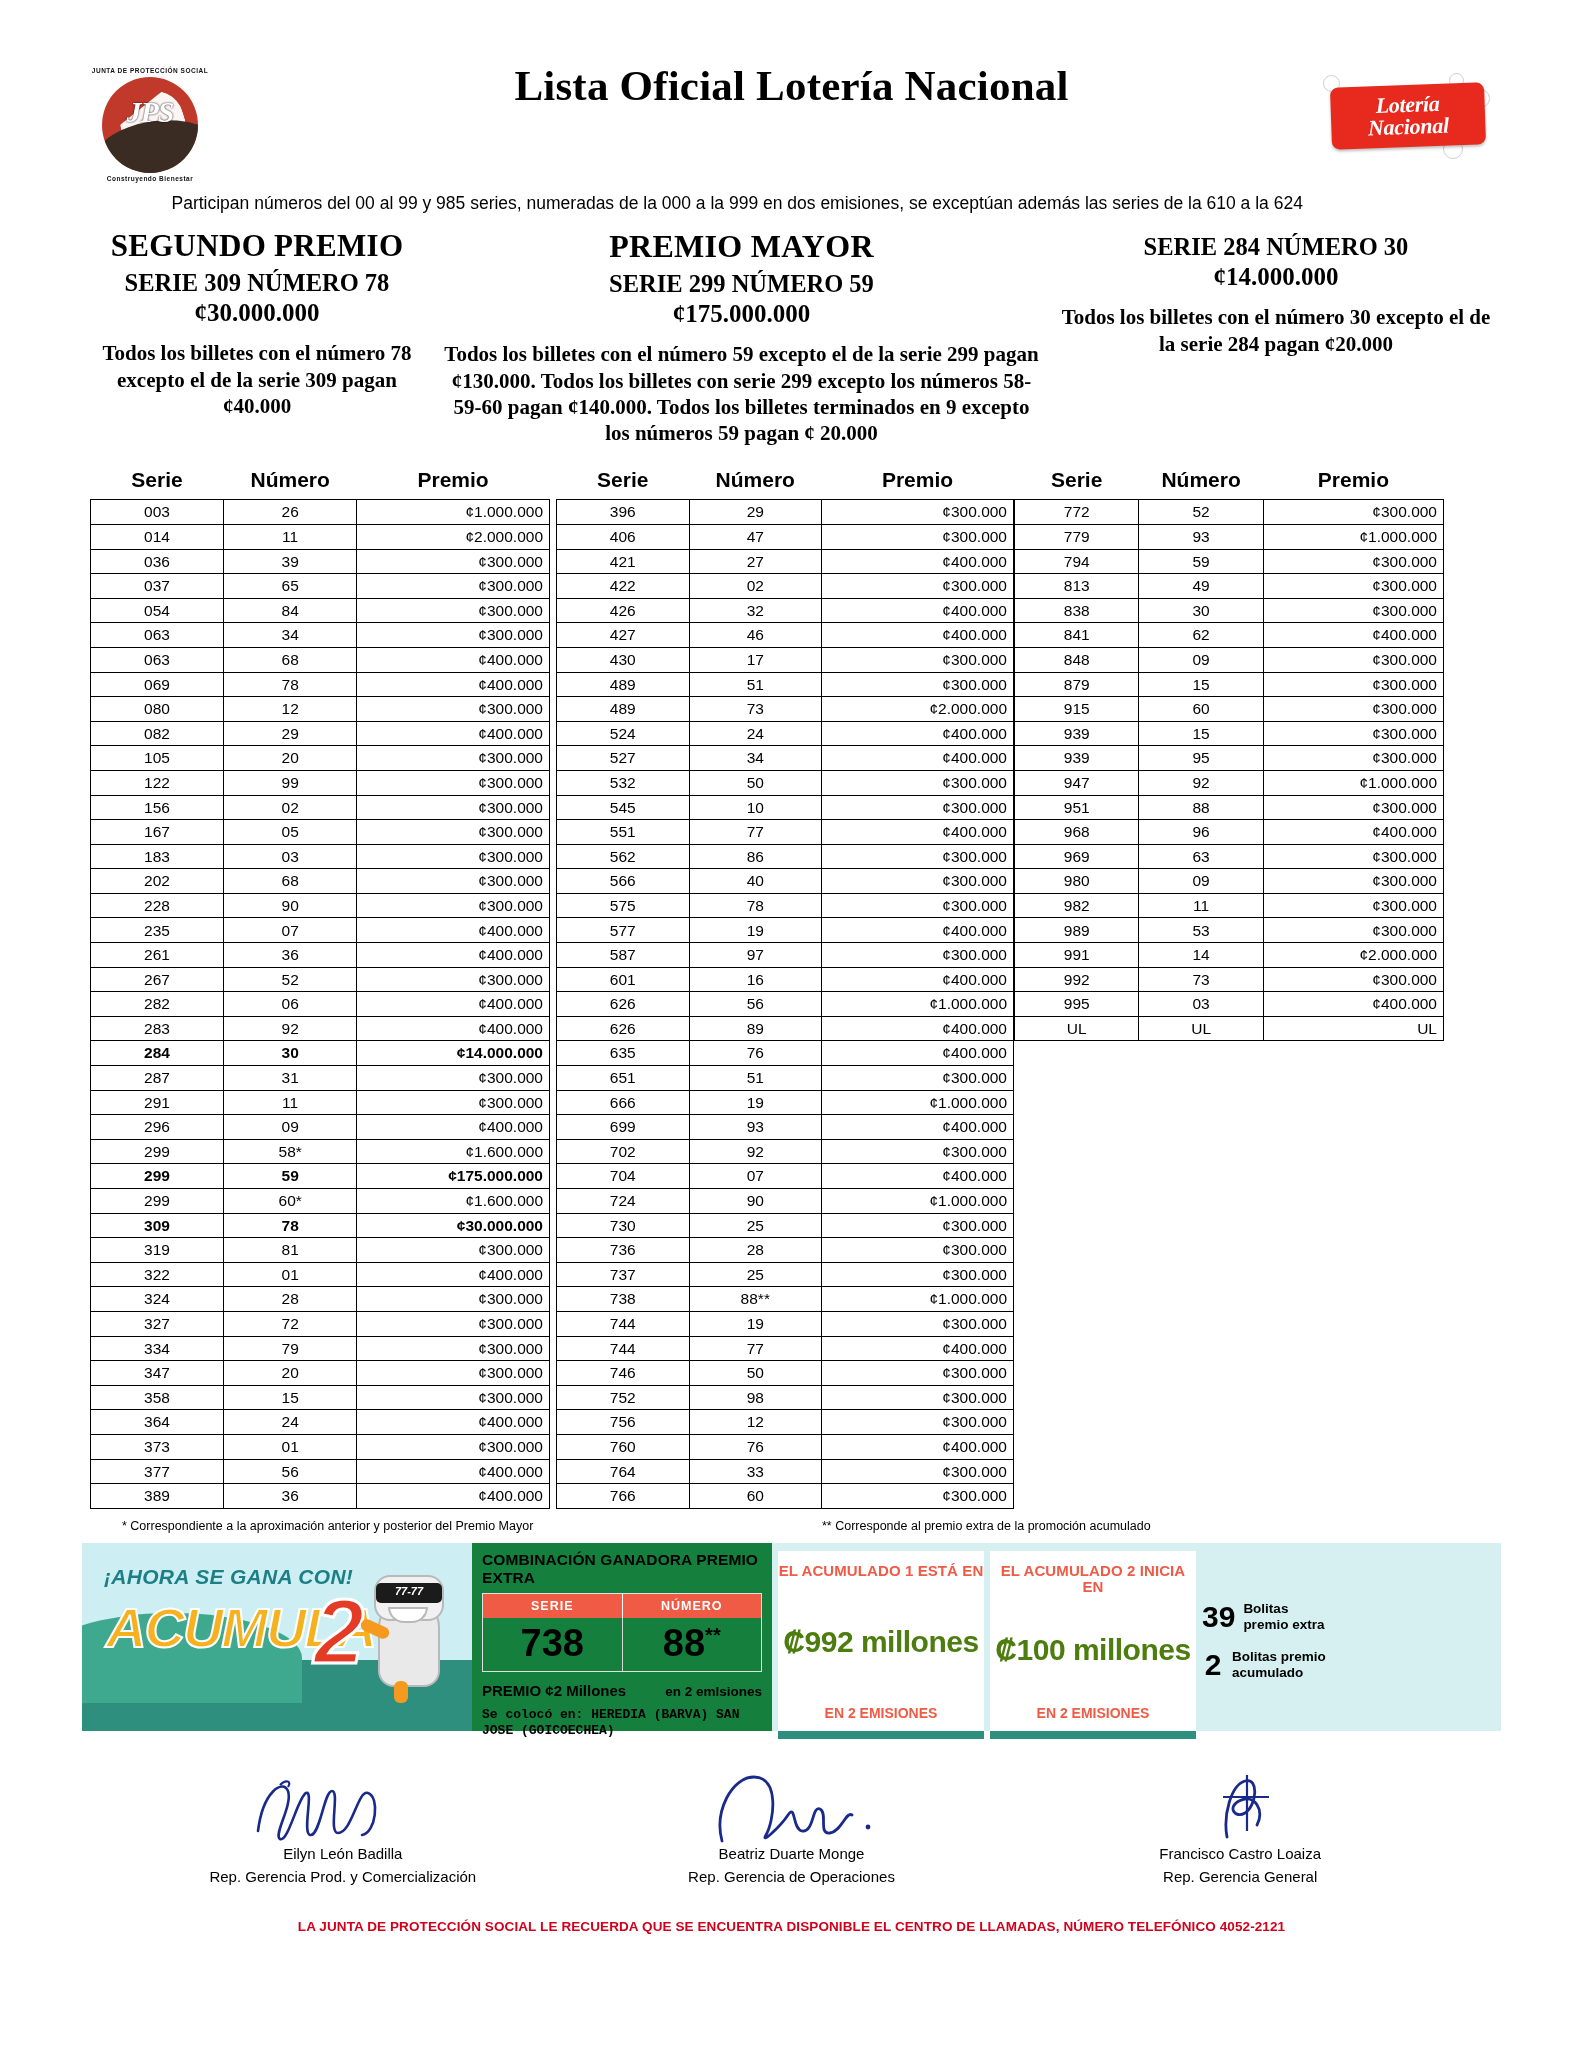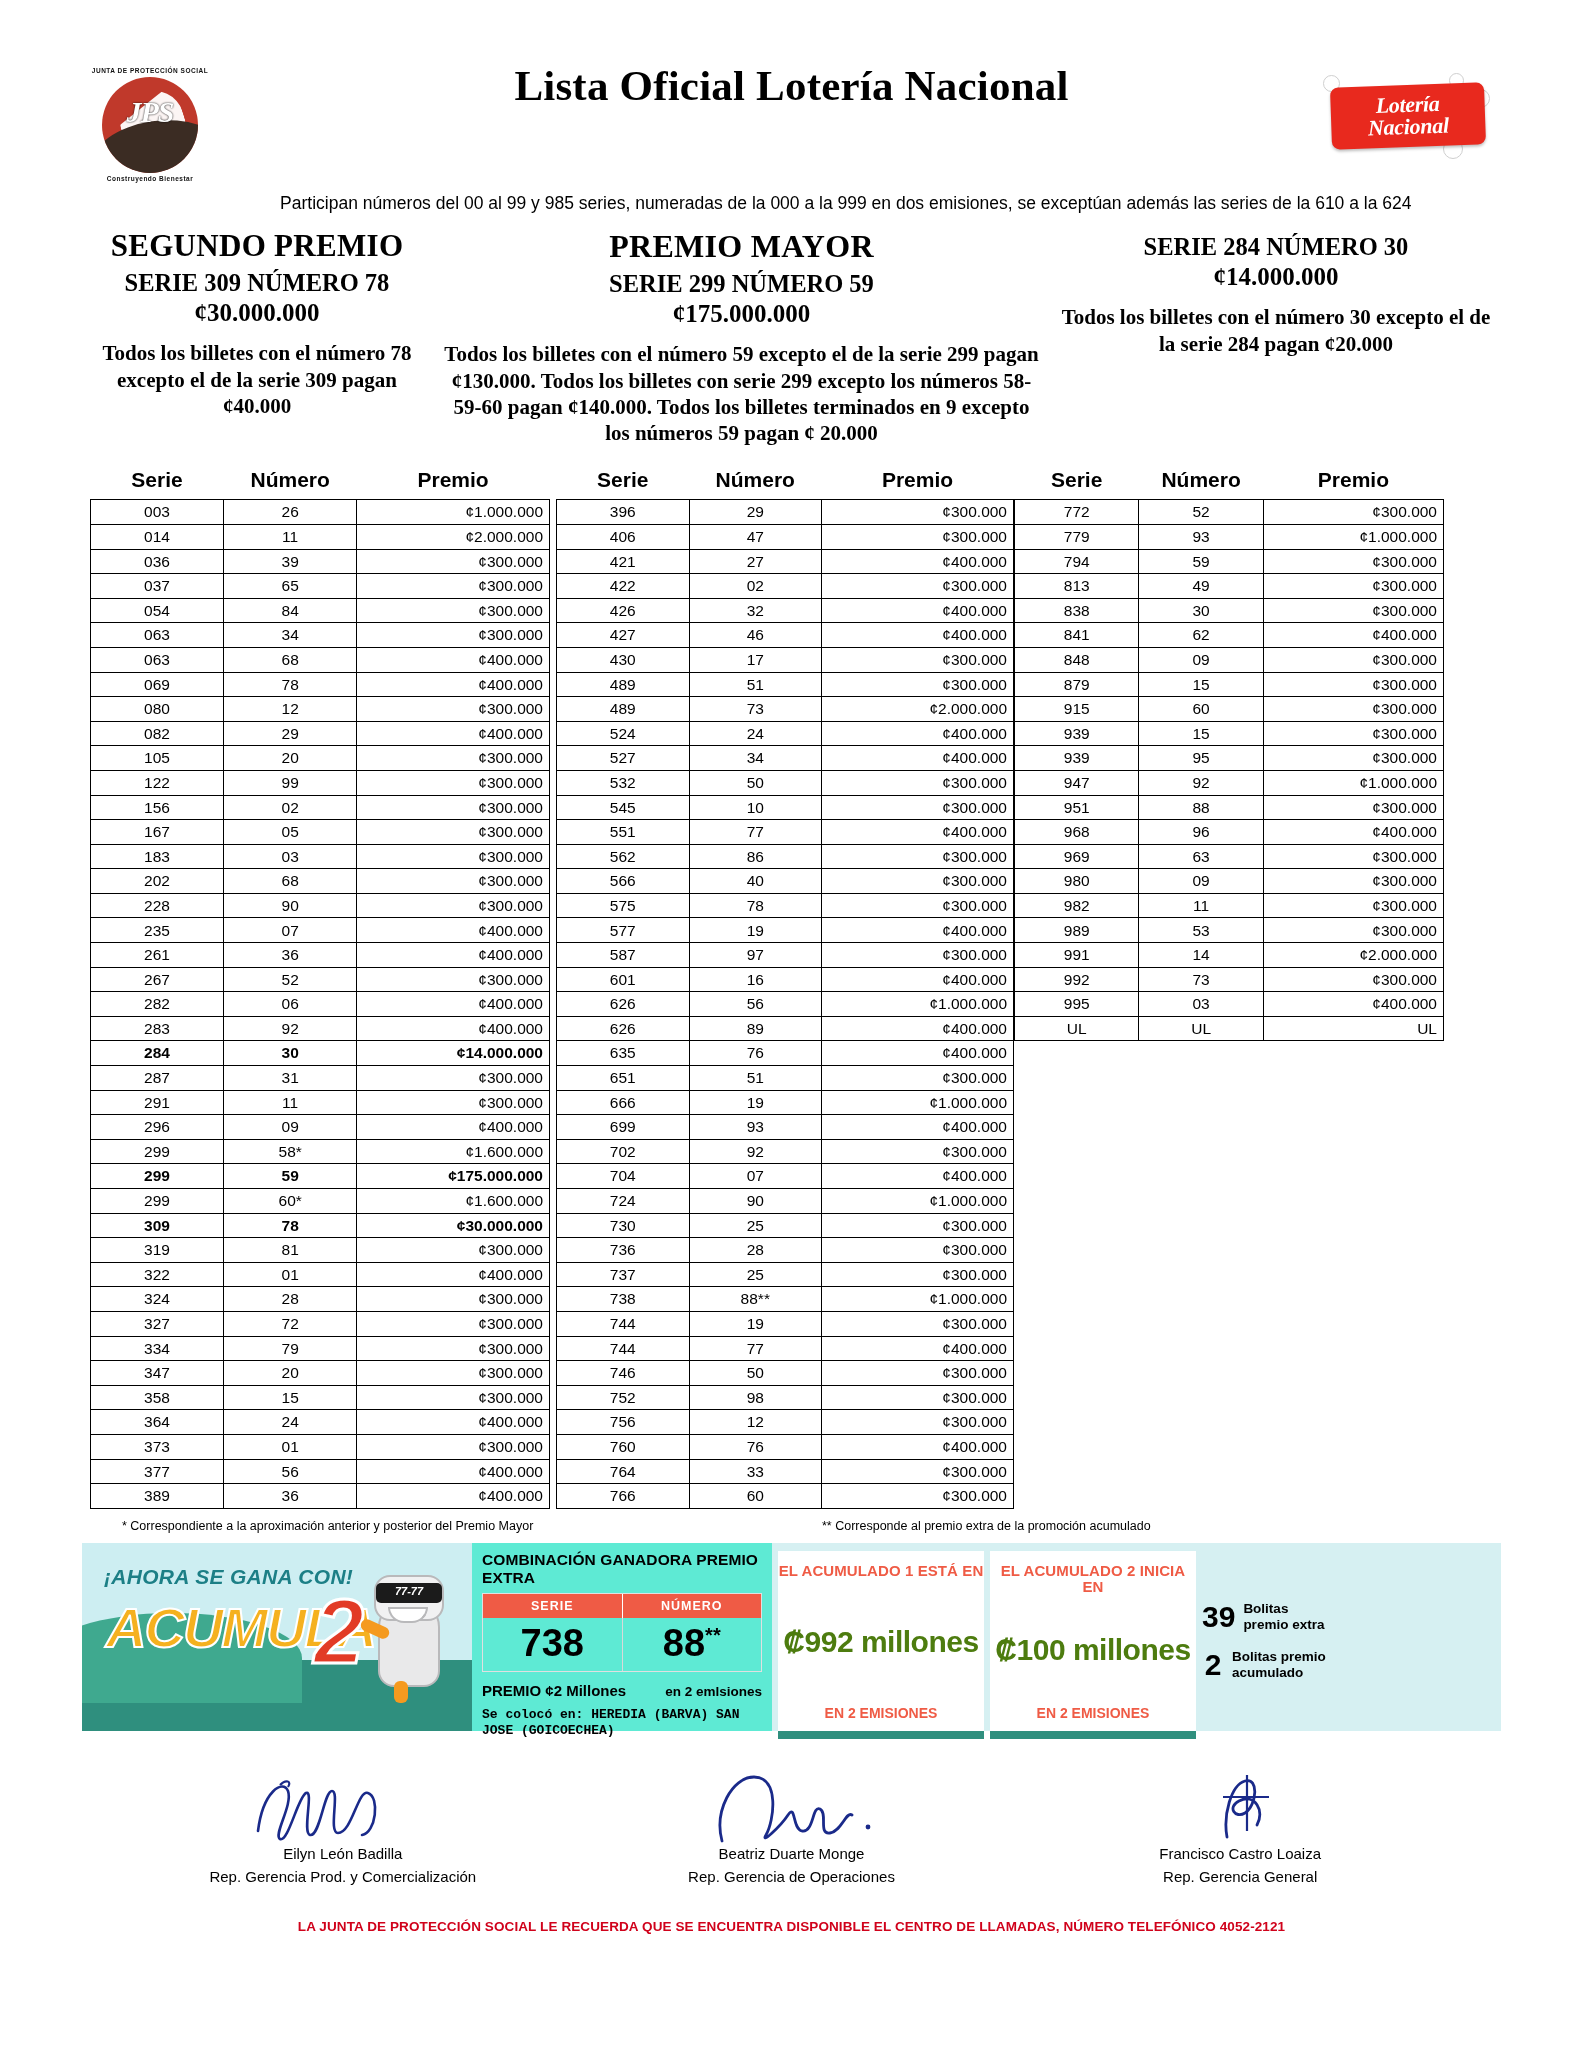--- a/index.html
+++ b/index.html
@@ -81,21 +81,21 @@
     position:absolute; border-radius:50%; background:#fff;
     border:1.6px solid #cfcfcf;
   }
   .logo-ln .b1{ left:0px; top:2px; width:17px; height:17px;}
   .logo-ln .b2{ left:126px; top:0px; width:15px; height:15px;}
   .logo-ln .b3{ left:148px; top:16px; width:19px; height:19px;}
   .logo-ln .b4{ left:120px; top:66px; width:20px; height:20px;}
 
   
   .participan {
-    text-align:right; font-size:17.5px; line-height:1.45;
+    text-align:left; font-size:17.5px; line-height:1.45;
     margin:8px auto 0; width:1240px;
   }
 
   
   .prizes {
     display:flex; margin-top:12px; padding:0 80px;
     font-family:"Liberation Serif", serif;
     justify-content:space-between;
   }
   .prize-col { text-align:center; }
@@ -200,21 +200,21 @@
   .promo-left .mascot .arm{
     position:absolute; left:-4px; top:52px; width:30px; height:12px;
     background:#f59a1f; border-radius:6px; transform:rotate(24deg);
   }
   .promo-left .mascot .leg{
     position:absolute; left:30px; top:110px; width:14px; height:22px;
     background:#f59a1f; border-radius:6px;
   }
 
   .promo-mid {
-    width:300px; background:#5eead4; padding:8px 10px 0 10px; position:relative;
+    width:300px; background:#15803d; padding:8px 10px 0 10px; position:relative;
   }
   .promo-mid .cg-title {
     font-weight:bold; font-size:15.5px; letter-spacing:.1px; margin-bottom:6px;
   }
   .combo { border:1px solid #e0e0e0; }
   .combo .hdr { display:flex; background:#ef5b45; }
   .combo .hdr div {
     flex:1; text-align:center; color:#fff; font-weight:bold; font-size:12.5px;
     padding:5px 0; letter-spacing:1px;
   }

